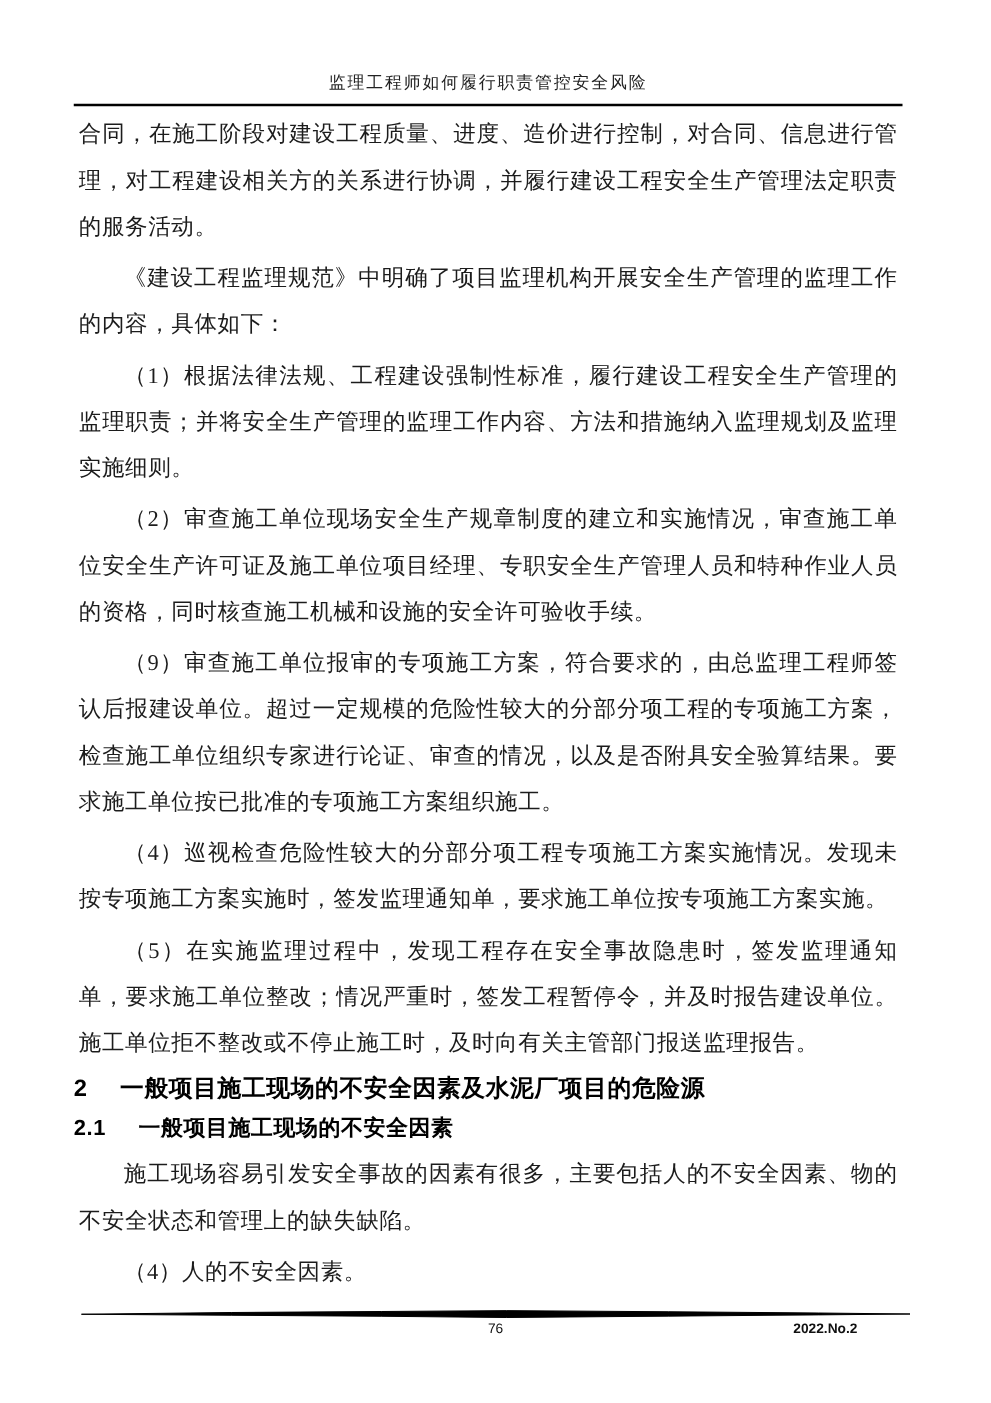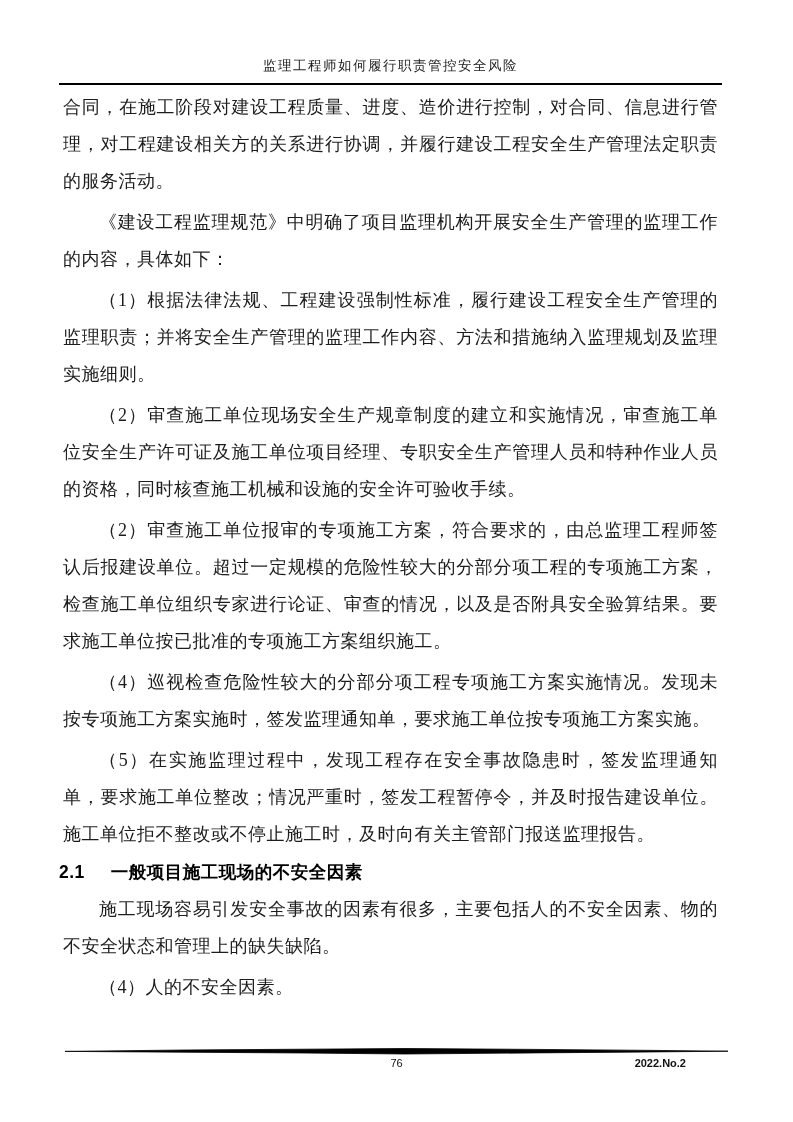--- a/index.html
+++ b/index.html
@@ -87,24 +87,25 @@
   <div class="content">
 
     <div class="running-head">监理工程师如何履行职责管控安全风险</div>
     <div class="head-rule"></div>
 
     <div class="body-text">
       <p>合同，在施工阶段对建设工程质量、进度、造价进行控制，对合同、信息进行管理，对工程建设相关方的关系进行协调，并履行建设工程安全生产管理法定职责的服务活动。</p>
       <p class="indent">《建设工程监理规范》中明确了项目监理机构开展安全生产管理的监理工作的内容，具体如下：</p>
       <p class="indent">（1）根据法律法规、工程建设强制性标准，履行建设工程安全生产管理的监理职责；并将安全生产管理的监理工作内容、方法和措施纳入监理规划及监理实施细则。</p>
       <p class="indent">（2）审查施工单位现场安全生产规章制度的建立和实施情况，审查施工单位安全生产许可证及施工单位项目经理、专职安全生产管理人员和特种作业人员的资格，同时核查施工机械和设施的安全许可验收手续。</p>
-      <p class="indent">（2）审查施工单位报审的专项施工方案，符合要求的，由总监理工程师签认后报建设单位。超过一定规模的危险性较大的分部分项工程的专项施工方案，检查施工单位组织专家进行论证、审查的情况，以及是否附具安全验算结果。要求施工单位按已批准的专项施工方案组织施工。</p>
+      <p class="indent">（9）审查施工单位报审的专项施工方案，符合要求的，由总监理工程师签认后报建设单位。超过一定规模的危险性较大的分部分项工程的专项施工方案，检查施工单位组织专家进行论证、审查的情况，以及是否附具安全验算结果。要求施工单位按已批准的专项施工方案组织施工。</p>
       <p class="indent">（4）巡视检查危险性较大的分部分项工程专项施工方案实施情况。发现未按专项施工方案实施时，签发监理通知单，要求施工单位按专项施工方案实施。</p>
       <p class="indent">（5）在实施监理过程中，发现工程存在安全事故隐患时，签发监理通知单，要求施工单位整改；情况严重时，签发工程暂停令，并及时报告建设单位。施工单位拒不整改或不停止施工时，及时向有关主管部门报送监理报告。</p>
 
+      <h1 class="sec"><span class="sec-num">2</span><span>一般项目施工现场的不安全因素及水泥厂项目的危险源</span></h1>
 
       <h2 class="subsec"><span class="sec-num">2.1</span><span>一般项目施工现场的不安全因素</span></h2>
 
       <p class="indent">施工现场容易引发安全事故的因素有很多，主要包括人的不安全因素、物的不安全状态和管理上的缺失缺陷。</p>
       <p class="indent">（4）人的不安全因素。</p>
     </div>
   </div>
 
   <div class="footer">
     <svg class="footer-divider" viewBox="0 0 663 9" preserveAspectRatio="none">

